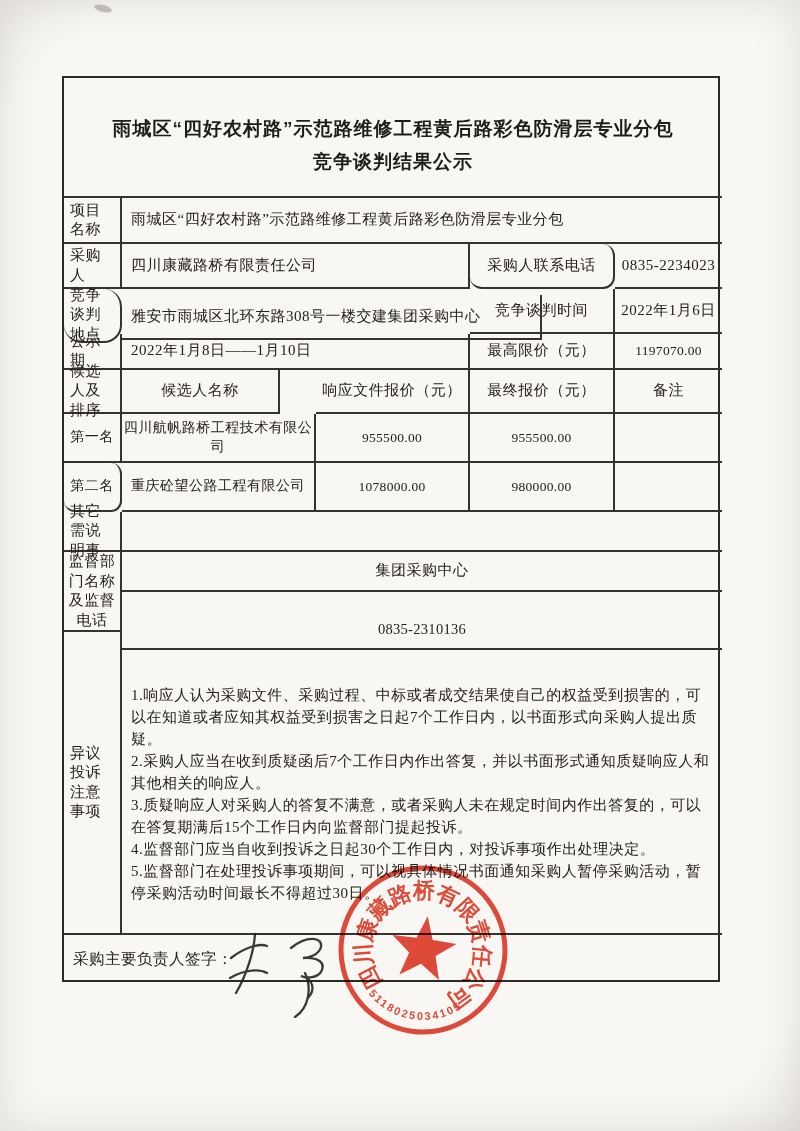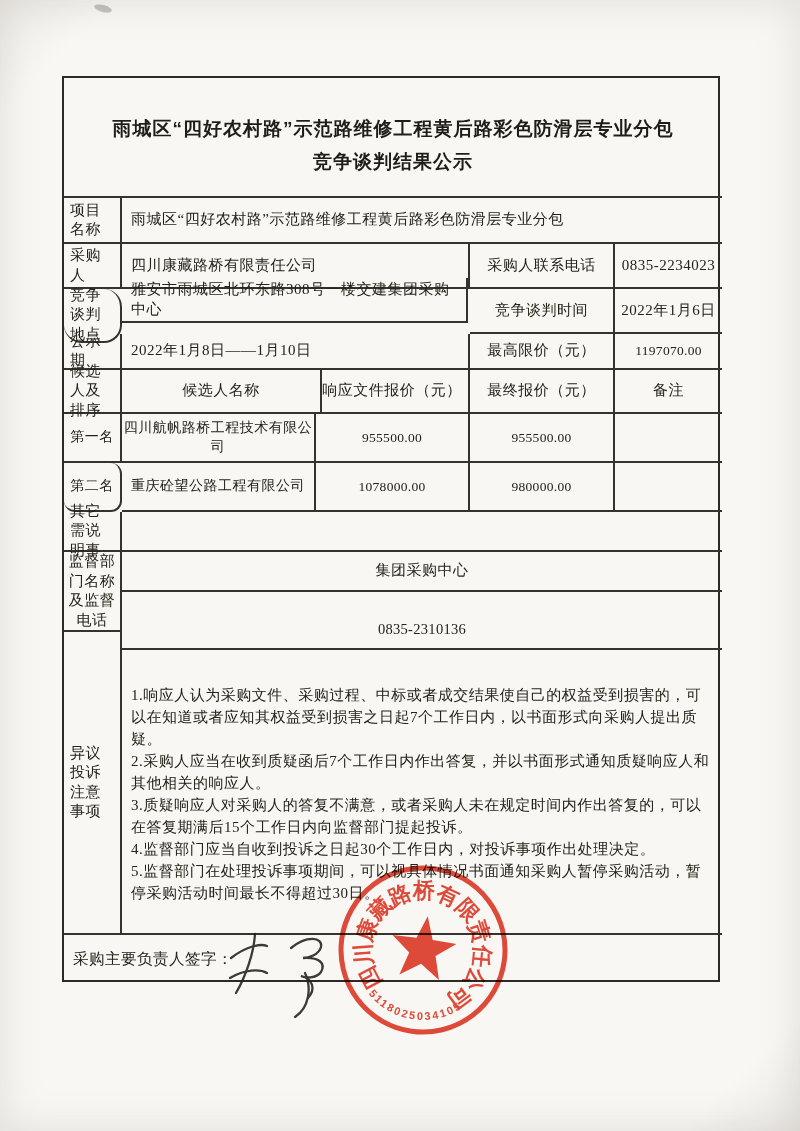--- a/index.html
+++ b/index.html
@@ -54,35 +54,35 @@
   <div class="c no-r title-cell" style="left:0;top:0;width:658px;height:120px;">
     <div>雨城区“四好农村路”示范路维修工程黄后路彩色防滑层专业分包</div>
     <div>竞争谈判结果公示</div>
   </div>
 
   <div class="c lab" style="left:0;top:120px;width:58px;height:46px;">项目名称</div>
   <div class="c no-r val" style="left:58px;top:120px;width:600px;height:46px;">雨城区“四好农村路”示范路维修工程黄后路彩色防滑层专业分包</div>
 
   <div class="c lab" style="left:0;top:166px;width:58px;height:45px;">采购人</div>
   <div class="c val" style="left:58px;top:166px;width:348px;height:45px;">四川康藏路桥有限责任公司</div>
-  <div class="c mid" style="left:406px;top:166px;width:145px;height:45px;">采购人联系电话</div>
+  <div class="c mid" style="left:406px;top:166px;width:145px;height:45px;border-radius:12px;">采购人联系电话</div>
   <div class="c no-r mid" style="left:551px;top:166px;width:107px;height:45px;">0835-2234023</div>
 
   <div class="c lab" style="left:0;top:211px;width:58px;height:54px;border-radius:18px;">竞争谈判地点</div>
-  <div class="c val" style="left:58px;top:200px;width:346px;height:45px;">雅安市雨城区北环东路308号一楼交建集团采购中心</div>
+  <div class="c val" style="left:58px;top:217px;width:420px;height:45px;">雅安市雨城区北环东路308号一楼交建集团采购中心</div>
   <div class="c mid" style="left:406px;top:211px;width:145px;height:45px;">竞争谈判时间</div>
   <div class="c no-r mid" style="left:551px;top:211px;width:107px;height:45px;">2022年1月6日</div>
 
   <div class="c lab" style="left:0;top:256px;width:58px;height:36px;">公示期</div>
   <div class="c val" style="left:58px;top:256px;width:348px;height:36px;">2022年1月8日——1月10日</div>
   <div class="c mid" style="left:406px;top:256px;width:145px;height:36px;">最高限价（元）</div>
   <div class="c no-r mid num" style="left:551px;top:256px;width:107px;height:36px;">1197070.00</div>
 
   <div class="c lab" style="left:0;top:292px;width:58px;height:44px;">候选人及排序</div>
-  <div class="c mid" style="left:58px;top:292px;width:200px;height:44px;font-family:Liberation Serif, serif;">候选人名称</div>
+  <div class="c mid" style="left:58px;top:292px;width:158px;height:44px;font-family:Liberation Serif, serif;">候选人名称</div>
   <div class="c mid" style="left:252px;top:292px;width:154px;height:44px;">响应文件报价（元）</div>
   <div class="c mid" style="left:406px;top:292px;width:145px;height:44px;">最终报价（元）</div>
   <div class="c no-r mid" style="left:551px;top:292px;width:107px;height:44px;">备注</div>
 
   <div class="c lab-c" style="left:0;top:336px;width:58px;height:49px;font-size:14px;">第一名</div>
   <div class="c mid" style="left:58px;top:336px;width:194px;height:49px;font-size:14px;">四川航帆路桥工程技术有限公司</div>
   <div class="c mid num" style="left:252px;top:336px;width:154px;height:49px;">955500.00</div>
   <div class="c mid num" style="left:406px;top:336px;width:145px;height:49px;">955500.00</div>
   <div class="c no-r mid" style="left:551px;top:336px;width:107px;height:49px;"></div>
 

